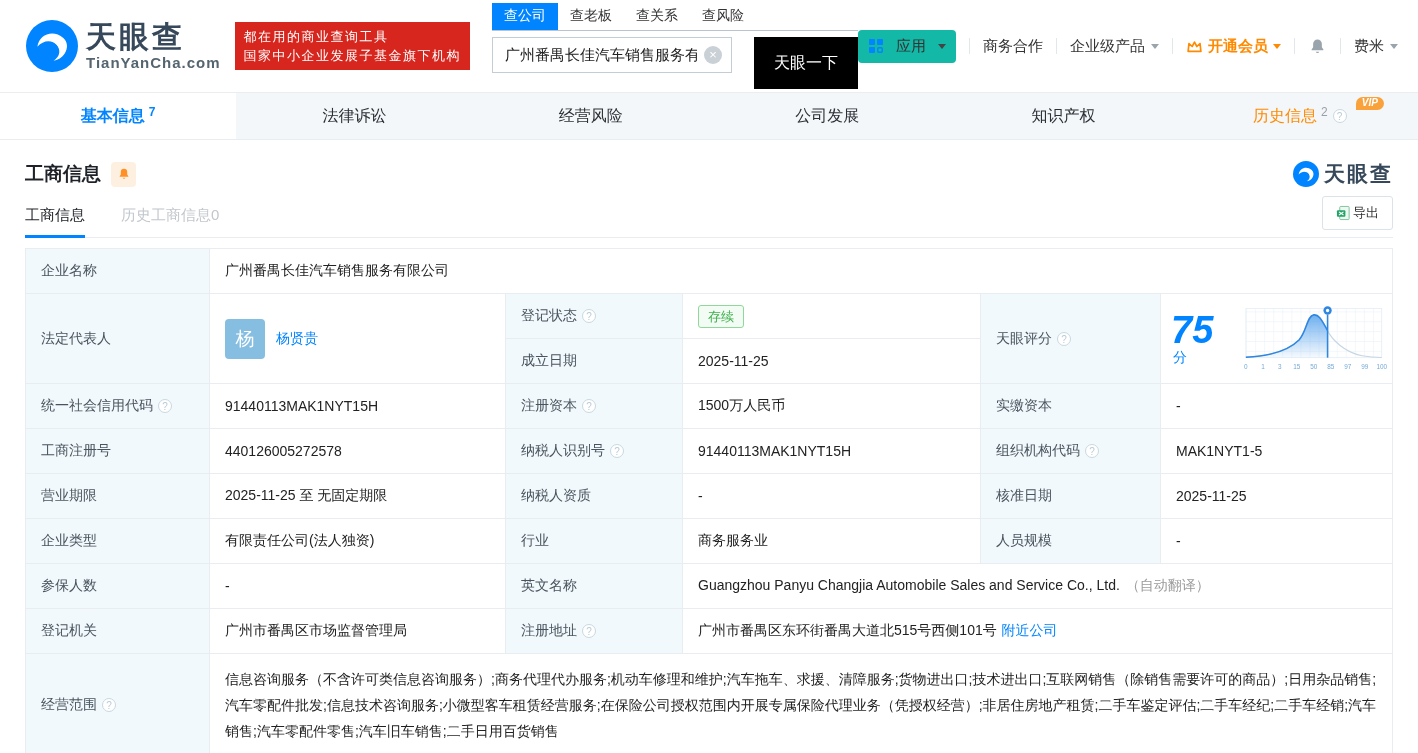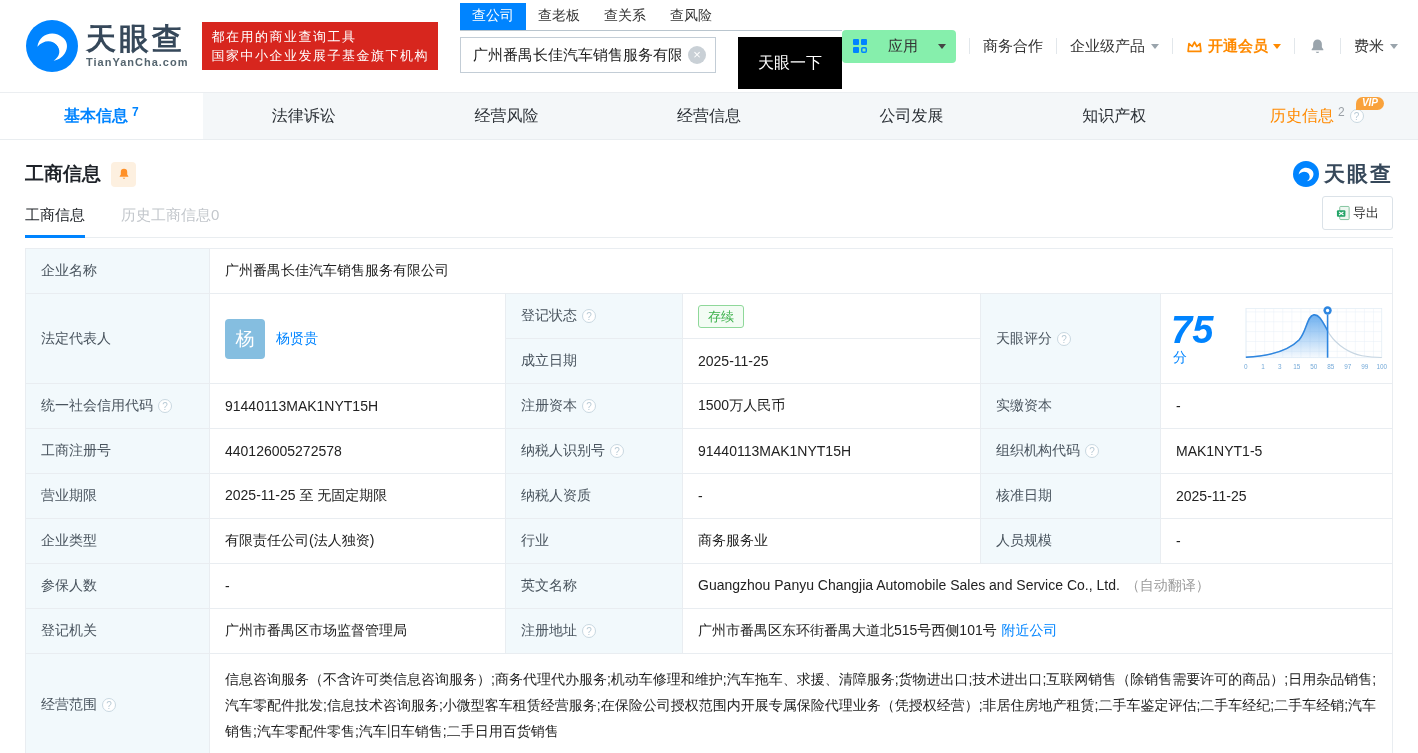--- a/index.html
+++ b/index.html
@@ -3,37 +3,37 @@
 <meta charset="utf-8">
 <style>
   * { margin:0; padding:0; box-sizing:border-box; }
   html,body { width:1418px; height:753px; overflow:hidden; background:#fff;
     font-family:"Liberation Sans","DejaVu Sans",sans-serif; color:#222; }
 
   
   .hdr { display:flex; align-items:center; height:92px; padding:0 20px 0 26px; background:#fff; }
   .logo { display:flex; align-items:center; gap:8px; cursor:pointer; }
   .logo-cn { font-size:30px; font-weight:bold; color:#36485a; letter-spacing:3px; line-height:30px;}
-  .logo-en { font-size:11px; font-weight:bold; color:#55656f; letter-spacing:1px; margin-top:2px;}
+  .logo-en { font-size:15px; font-weight:bold; color:#55656f; letter-spacing:1px; margin-top:2px;}
   .slogan { background:#d7261e; color:#fff; font-size:13px; line-height:19px; padding:5px 9px;
     margin-left:14px; letter-spacing:1.5px; white-space:nowrap; }
   .search { margin-left:22px; width:452px; }
   .s-tabs { display:flex; border-bottom:1px solid #b9c5ce; }
   .s-tab { font-size:14px; color:#333; padding:4px 12px 5px; cursor:pointer; }
   .s-tab.active { background:#0084ff; color:#fff; }
   .s-row { display:flex; margin-top:6px; }
   .s-input-wrap { position:relative; flex:1; }
   .s-input { width:100%; height:36px; border:1px solid #c3cdd6; padding:0 34px 0 12px;
     font-size:15px; color:#222; outline:none; font-family:inherit; }
   .s-clear { position:absolute; right:10px; top:9px; width:18px; height:18px; border-radius:50%;
     background:#c9d0d6; color:#fff; font-size:13px; line-height:18px; text-align:center; cursor:pointer; }
   .s-btn { width:104px; height:52px; margin-left:22px; background:#000000; color:#fff; border:none;
     font-size:16px; cursor:pointer; font-family:inherit; }
   .hdr-right { margin-left:auto; display:flex; align-items:center; font-size:15px; color:#333; white-space:nowrap; }
-  .apps { display:flex; align-items:center; gap:20px; background:#86efac; border-radius:4px;
+  .apps { display:flex; align-items:center; gap:12px; background:#14b8a6; border-radius:4px;
     padding:7px 10px; cursor:pointer; }
   .sep { width:1px; height:16px; background:#e2e7eb; margin:0 13px; }
   .nav-link { cursor:pointer; display:inline-flex; align-items:center; gap:6px; }
   .caret { width:0; height:0; border-left:4px solid transparent; border-right:4px solid transparent;
     border-top:5px solid #444; display:inline-block; }
   .caret.gray { border-top-color:#9aa4ac; }
   .caret.orange { border-top-color:#ff8a00; }
   .vip-link { color:#ff8a00; font-weight:bold; display:inline-flex; align-items:center; gap:5px; cursor:pointer; }
   .bell-btn { cursor:pointer; display:inline-flex; }
 
@@ -163,23 +163,20 @@
 <nav class="tabs">
   <div class="tab active">
     <span>基本信息</span>
     <sup class="cnt blue">7</sup>
   </div>
   <div class="tab">
     <span>法律诉讼</span>
   </div>
   <div class="tab">
     <span>经营风险</span>
-  </div>
-  <div class="tab">
-    <span>经营信息</span>
   </div>
   <div class="tab">
     <span>公司发展</span>
   </div>
   <div class="tab">
     <span>知识产权</span>
   </div>
   <div class="tab hist">
     <span class="vip-badge">VIP</span>
     <span>历史信息</span>

